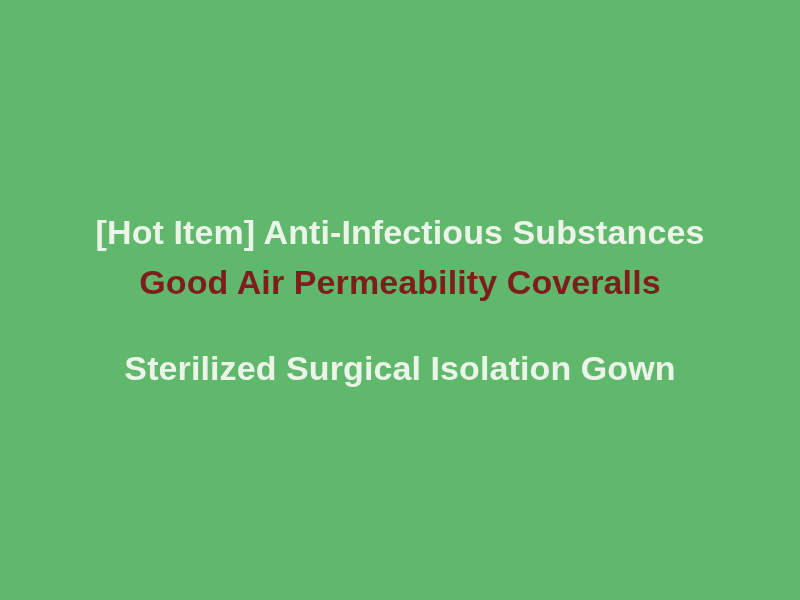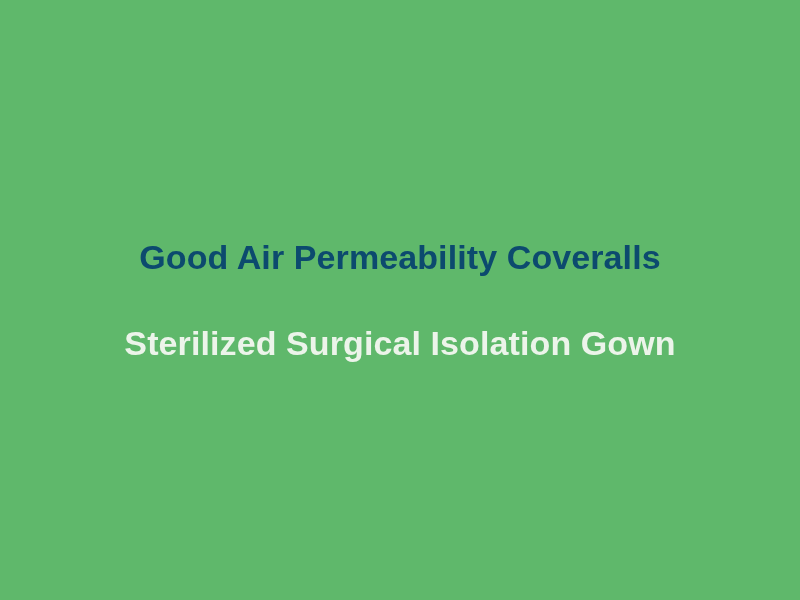--- a/index.html
+++ b/index.html
@@ -47,19 +47,20 @@
     -webkit-font-smoothing: antialiased;
   }
 </style>
 </head>
 <body>
 
 <div id="placeholder-card" style="background: rgb(95, 184, 107);">
 
   <div id="title-block">
 
+    <span class="title-line" style="color: rgb(236, 244, 234);">[Hot Item] Anti-Infectious Substances</span>
 
-    <span class="title-line" style="color: #0c4a6e;">Good Air Permeability Coveralls</span>
+    <span class="title-line" style="color: #7f1d1d;">Good Air Permeability Coveralls</span>
 
     <span class="title-line" style="color: rgb(236, 244, 234); margin-top: 36px;">Sterilized Surgical Isolation Gown</span>
 
   </div>
 </div>
 
 </body></html>

